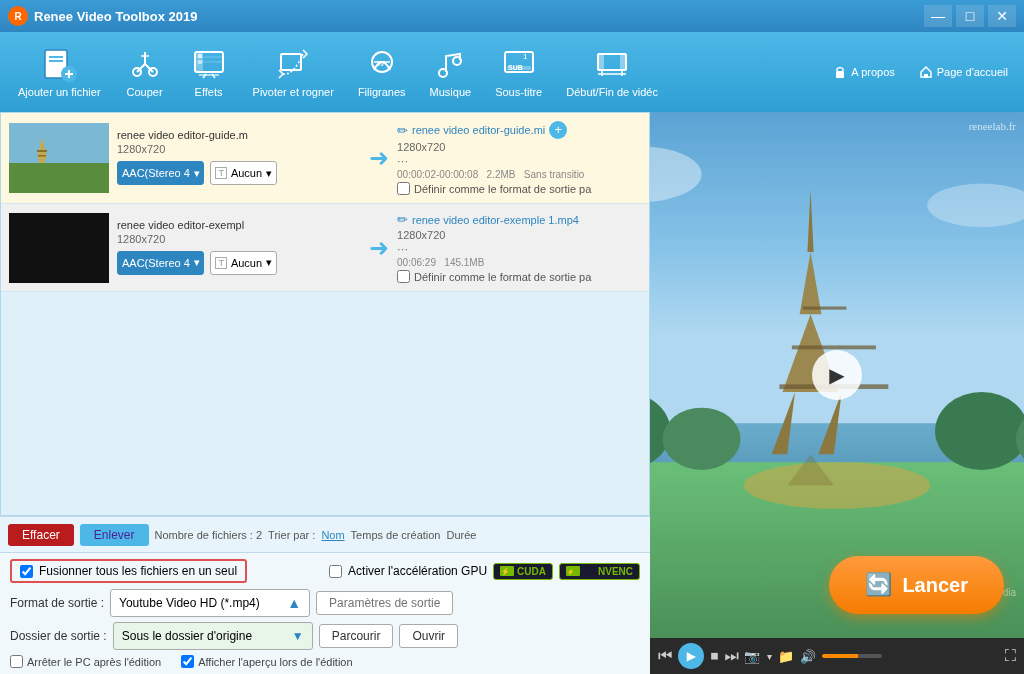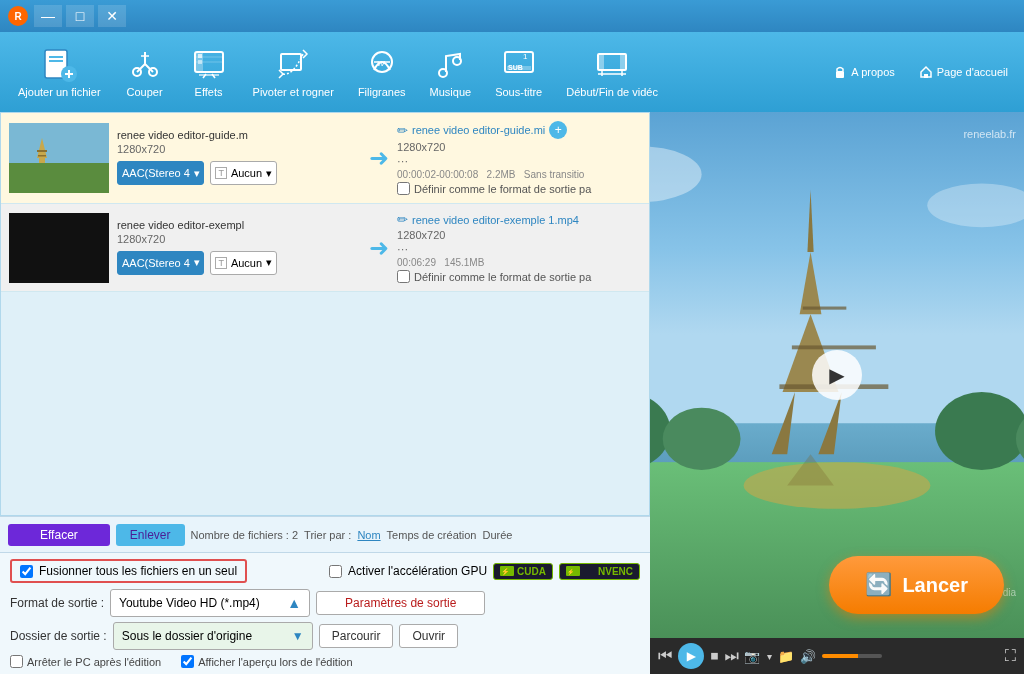--- a/index.html
+++ b/index.html
@@ -198,24 +198,24 @@
     .bottom-toolbar {
       height: 36px;
       background: #e8f4fb;
       border-top: 1px solid #c0d8e8;
       display: flex;
       align-items: center;
       padding: 0 8px;
       gap: 6px;
     }
     .btn-effacer {
-      background: #6d28d9;
+      background: #b91c1c;
       color: white;
       border: none;
-      padding: 4px 32px;
+      padding: 4px 14px;
       border-radius: 3px;
       cursor: pointer;
       font-size: 12px;
     }
     .btn-enlever {
       background: #4db8e8;
       color: #4c1d95;
       border: none;
       padding: 4px 14px;
       border-radius: 3px;
@@ -295,24 +295,24 @@
       font-size: 12px;
       padding: 0 8px;
       display: flex; align-items: center; justify-content: space-between;
       cursor: pointer;
     }
     .format-dropdown-arrow { color: #2e86c1; font-size: 14px; }
     .btn-params {
       background: white;
       border: 1px solid #aaa;
       border-radius: 3px;
-      padding: 4px 28px;
-      font-size: 12px;
-      cursor: pointer;
-      color: #b91c1c;
+      padding: 4px 12px;
+      font-size: 12px;
+      cursor: pointer;
+      color: #737373;
     }
     .folder-row {
       display: flex;
       align-items: center;
       gap: 6px;
       margin-bottom: 5px;
     }
     .folder-dropdown {
       flex: 1;
       max-width: 200px;
@@ -441,20 +441,21 @@
       font-size: 22px;
     }
   </style>
 </head>
 <body>
 
 <div class="titlebar">
   <div class="titlebar-logo">
     <span>R</span>
   </div>
+  <span class="titlebar-title">Renee Video Toolbox 2019</span>
   <div class="titlebar-controls">
     <button class="titlebar-btn">—</button>
     <button class="titlebar-btn">□</button>
     <button class="titlebar-btn close">✕</button>
   </div>
 </div>
 
 <div class="toolbar">
   <div class="toolbar-item">
     <div class="toolbar-icon">
@@ -800,21 +801,21 @@
 
         <ellipse cx="20" cy="260" rx="25" ry="20" fill="#8060a0"></ellipse>
         <ellipse cx="340" cy="260" rx="25" ry="20" fill="#9070b0"></ellipse>
 
         <polygon points="155,240 170,220 185,240" fill="#7a6830" opacity="0.3"></polygon>
 
         <ellipse cx="60" cy="40" rx="40" ry="18" fill="white" opacity="0.4"></ellipse>
         <ellipse cx="280" cy="60" rx="35" ry="14" fill="white" opacity="0.3"></ellipse>
       </svg>
       <div class="preview-play">▶</div>
-      <div class="preview-watermark" style="color:rgba(255,255,255,0.7);font-size:11px;position:absolute;top:16px;right:8px;">reneelab.fr</div>
+      <div class="preview-watermark" style="color:rgba(255,255,255,0.7);font-size:11px;position:absolute;top:8px;right:8px;font-family:Liberation Serif, serif;">reneelab.fr</div>
       <div style="position:absolute;bottom:40px;right:8px;color:rgba(255,255,255,0.5);font-size:10px;">Expedia</div>
     </div>
 
     <div class="preview-controls">
       <div class="prev-btn">⏮</div>
       <div class="prev-play">▶</div>
       <div class="prev-btn">⏹</div>
       <div class="prev-btn">⏭</div>
       <div class="prev-btn" style="font-size:13px;">📷</div>
       <div class="prev-btn" style="font-size:10px;">▾</div>

